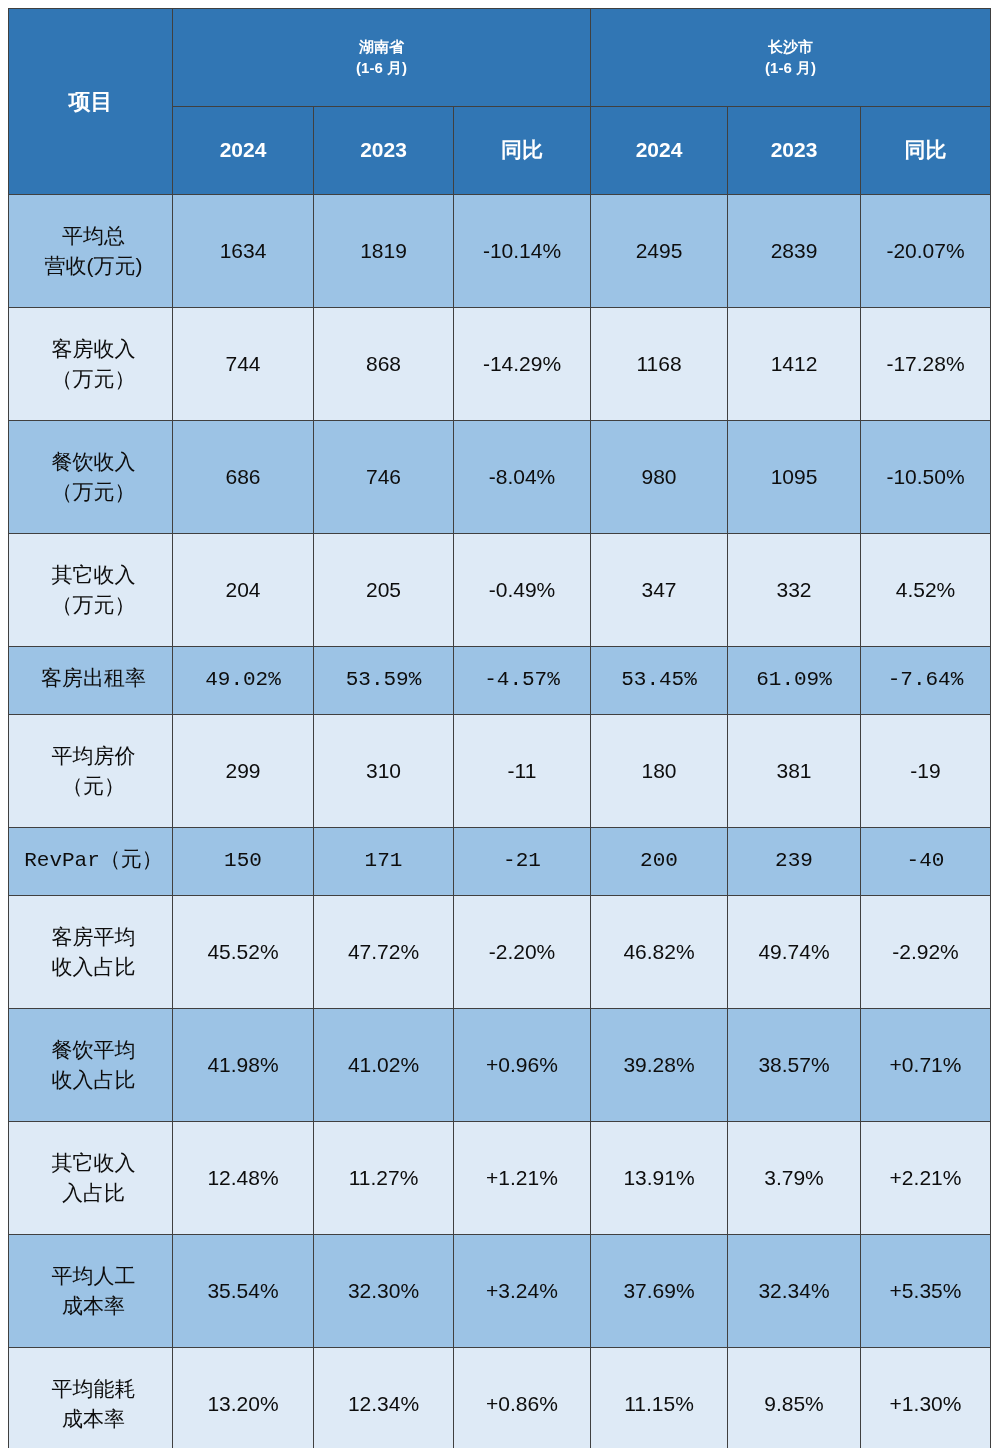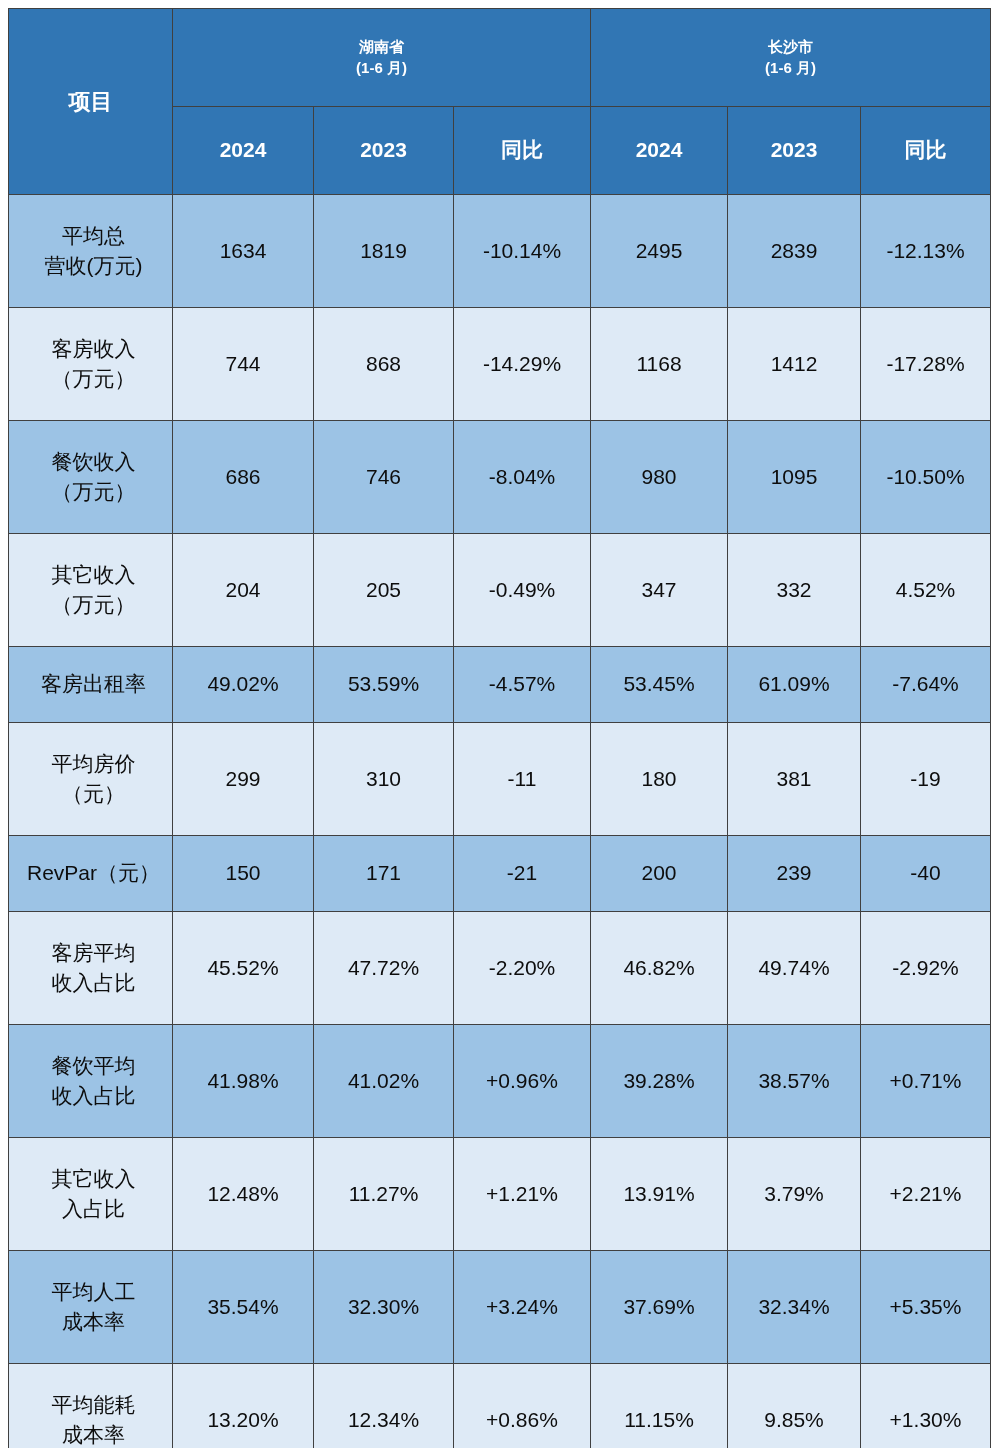--- a/index.html
+++ b/index.html
@@ -68,21 +68,21 @@
   tbody td {
     font-size: 21px;
     color: #0d0d0d;
     line-height: 1.45;
   }
   tbody td.rowlabel { font-size: 21px; padding-left: 8px; }
   tbody tr.dark td { background: #9CC3E5; }
   tbody tr.light td { background: #DEEAF6; }
 
   tbody tr.h-tall td  { height: 113px; }
-  tbody tr.h-short td { height: 76px; }
+  tbody tr.h-short td { height: 68px; font-family: Liberation Mono, monospace; }
 
   .lbl-line { display: block; }
 </style>
 </head>
 <body>
 
 <div id="stats-table-wrap">
   <table class="stats">
     <colgroup>
       <col class="c-item">
@@ -118,21 +118,21 @@
         <tr class="dark h-tall">
           <td class="rowlabel">
             <span class="lbl-line">平均总</span>
             <span class="lbl-line">营收(万元)</span>
           </td>
           <td>1634</td>
           <td>1819</td>
           <td>-10.14%</td>
           <td>2495</td>
           <td>2839</td>
-          <td>-12.13%</td>
+          <td>-20.07%</td>
         </tr>
         <tr class="light h-tall">
           <td class="rowlabel">
             <span class="lbl-line">客房收入</span>
             <span class="lbl-line">（万元）</span>
           </td>
           <td>744</td>
           <td>868</td>
           <td>-14.29%</td>
           <td>1168</td>

